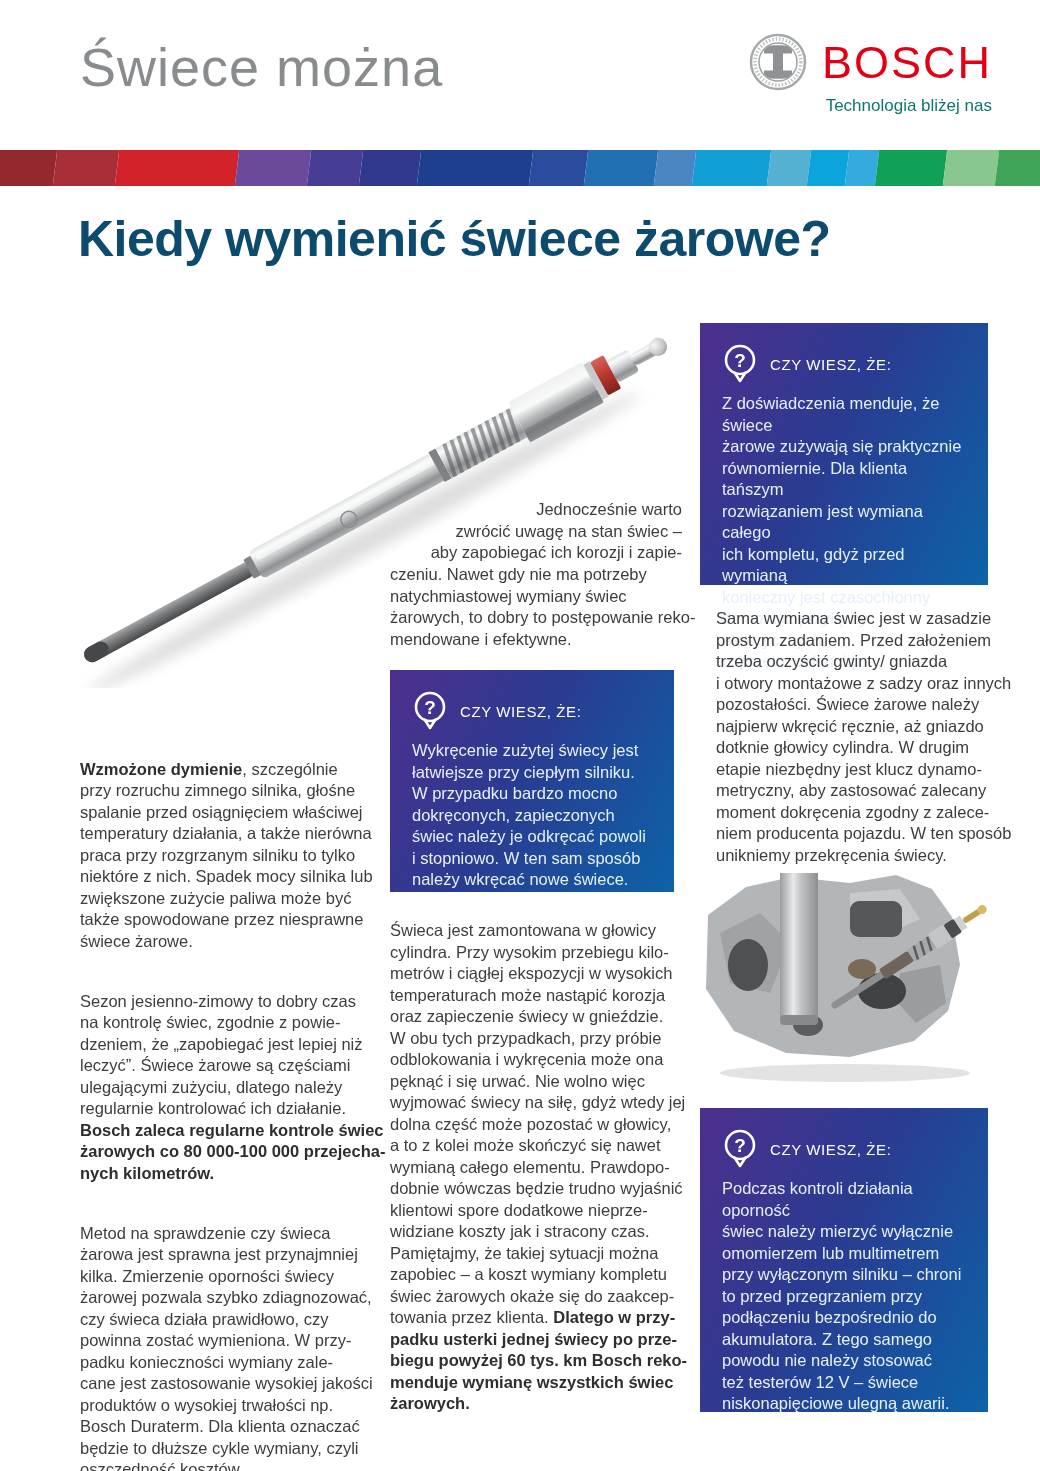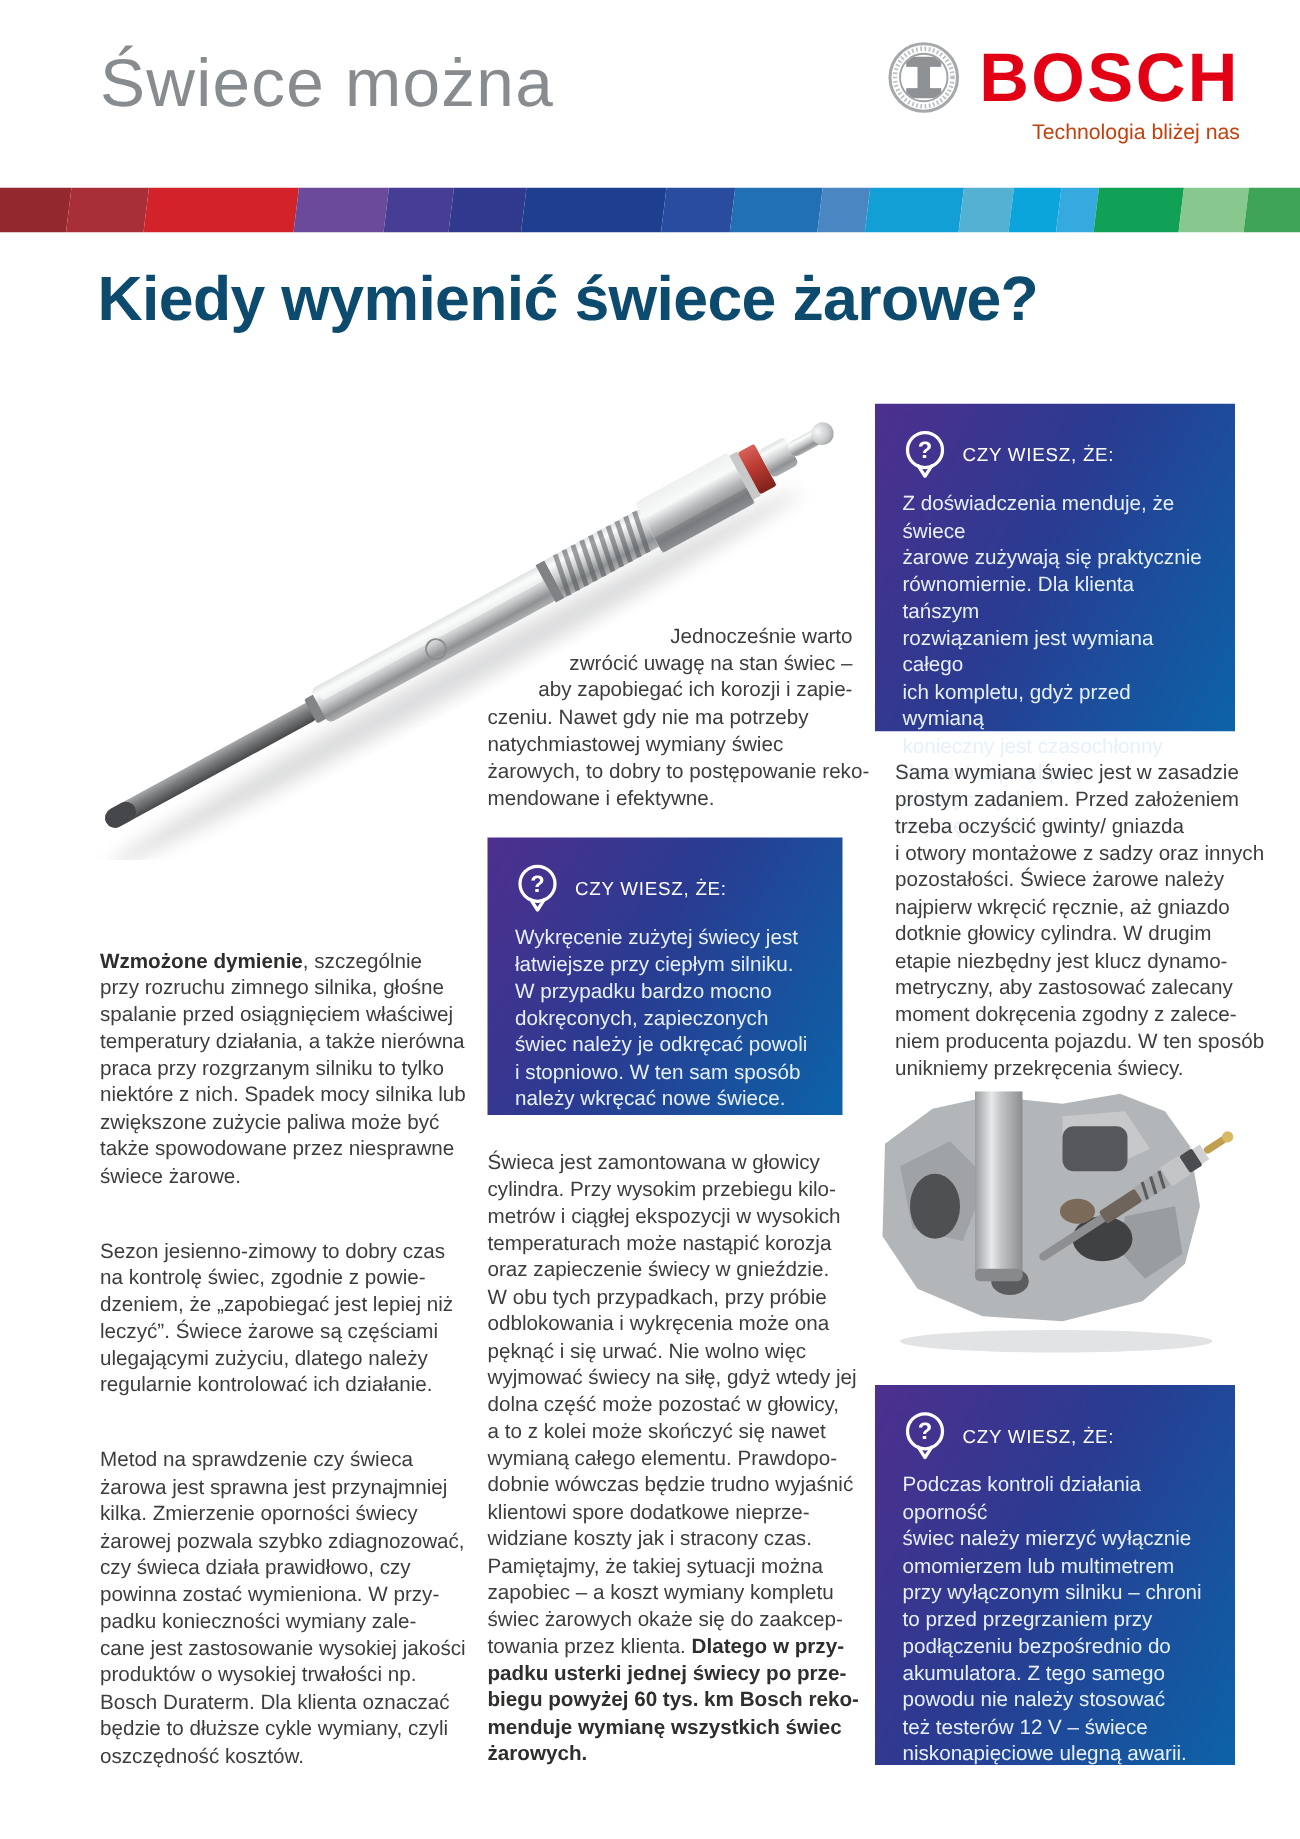--- a/index.html
+++ b/index.html
@@ -5,22 +5,22 @@
   html,body{margin:0;padding:0;background:#ffffff;}
   .page{position:relative;width:1040px;height:1471px;background:#fff;overflow:hidden;
         font-family:"Liberation Sans",sans-serif;color:#3e3d3c;}
 
   .doc-title{position:absolute;left:80px;top:36px;font-size:54px;font-weight:400;
              color:#898c8e;letter-spacing:1px;}
 
   .logo{position:absolute;left:752px;top:32px;width:240px;display:flex;flex-direction:column;align-items:flex-end;}
   .logo-row{display:flex;align-items:center;gap:14px;}
   .armature{width:60px;height:60px;}
-  .brand{font-size:55px;font-weight:700;color:#e20015;letter-spacing:2px;line-height:1;}
-  .tagline{font-size:17px;color:#c2410c;margin-top:4px;text-align:right;}
+  .brand{font-size:45px;font-weight:400;color:#e20015;letter-spacing:2px;line-height:1;}
+  .tagline{font-size:17px;color:#0f766e;margin-top:4px;text-align:right;}
 
   .colorbar{position:absolute;left:0;top:150px;width:1040px;height:36px;display:flex;overflow:hidden;}
   .bar-seg{height:100%;flex:none;transform:skewX(-7deg);}
 
   .headline{position:absolute;left:78px;top:210px;width:940px;font-size:50px;font-weight:700;
             color:#0c4a6e;letter-spacing:-0.5px;}
 
   .intro{position:absolute;left:80px;top:324px;width:340px;font-size:27px;line-height:38px;
          color:#8d9092;white-space:pre-line;}
 
@@ -207,21 +207,23 @@
 niektóre z nich. Spadek mocy silnika lub
 zwiększone zużycie paliwa może być
 także spowodowane przez niesprawne
 świece żarowe.</span></div>
     <div class="para"><span>Sezon jesienno-zimowy to dobry czas
 na kontrolę świec, zgodnie z powie-
 dzeniem, że „zapobiegać jest lepiej niż
 leczyć”. Świece żarowe są częściami
 ulegającymi zużyciu, dlatego należy
 regularnie kontrolować ich działanie.
-</span></div>
+</span><span class="bold">Bosch zaleca regularne kontrole świec
+żarowych co 80 000-100 000 przejecha-
+nych kilometrów.</span></div>
     <div class="para">Metod na sprawdzenie czy świeca
 żarowa jest sprawna jest przynajmniej
 kilka. Zmierzenie oporności świecy
 żarowej pozwala szybko zdiagnozować,
 czy świeca działa prawidłowo, czy
 powinna zostać wymieniona. W przy-
 padku konieczności wymiany zale-
 cane jest zastosowanie wysokiej jakości
 produktów o wysokiej trwałości np.
 Bosch Duraterm. Dla klienta oznaczać

